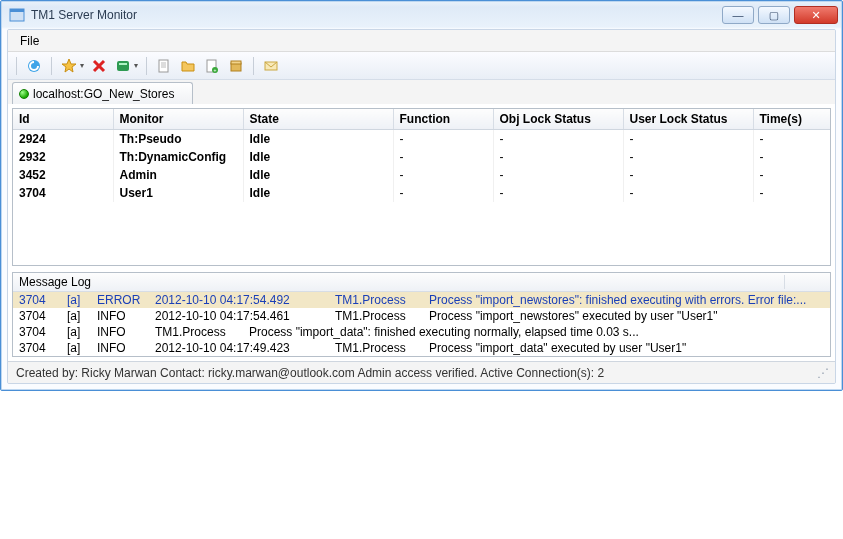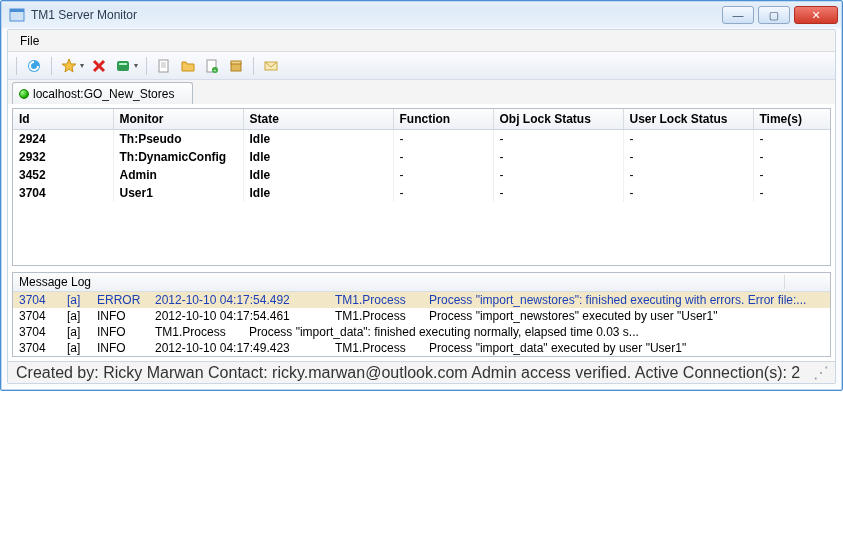--- a/index.html
+++ b/index.html
@@ -57,21 +57,21 @@
   table.grid td.bold { font-weight:bold; }
   .log-wrap { border:1px solid #b6bfc9; flex:1; display:flex; flex-direction:column; background:#fff; }
   .log-head { padding:2px 6px; border-bottom:1px solid #d7dde5; background:linear-gradient(#fdfdfd,#eef1f6); font-size:12px; display:flex;}
   .log-head .spacer{flex:1;}
   .log-head .gutter{width:40px; border-left:1px solid #d7dde5;}
   .log-body { flex:1; overflow:hidden; }
   .log-row { display:flex; gap:12px; padding:1px 6px; font-size:12px; white-space:nowrap; color:#000;}
   .log-row.sel { background:#f2e7c6; color:#1a3fb7;}
   .log-row span {display:inline-block;}
   .c-id{width:36px;} .c-tag{width:18px;} .c-lvl{width:46px;} .c-ts{width:168px;} .c-src{width:82px;} .c-msg{flex:1; overflow:hidden; text-overflow:ellipsis;}
-  .statusbar { height:22px; border-top:1px solid #cfd6df; background:#f4f4f4; display:flex; align-items:center; padding:0 8px; font-size:16px; color:#333;}
+  .statusbar { height:22px; border-top:1px solid #cfd6df; background:#f4f4f4; display:flex; align-items:center; padding:0 8px; font-size:12px; color:#333;}
   .statusbar .grip { margin-left:auto; color:#97a2b1; letter-spacing:-2px;}
   col.col-id{width:100px;} col.col-user{width:130px;} col.col-state{width:150px;} col.col-fn{width:100px;} col.col-obj{width:130px;} col.col-usr{width:130px;} col.col-time{width:80px;}
 </style>
 </head>
 <body>
 
 <div class="window">
 
   <div class="titlebar">
     <svg class="app-icon" viewBox="0 0 16 16">

